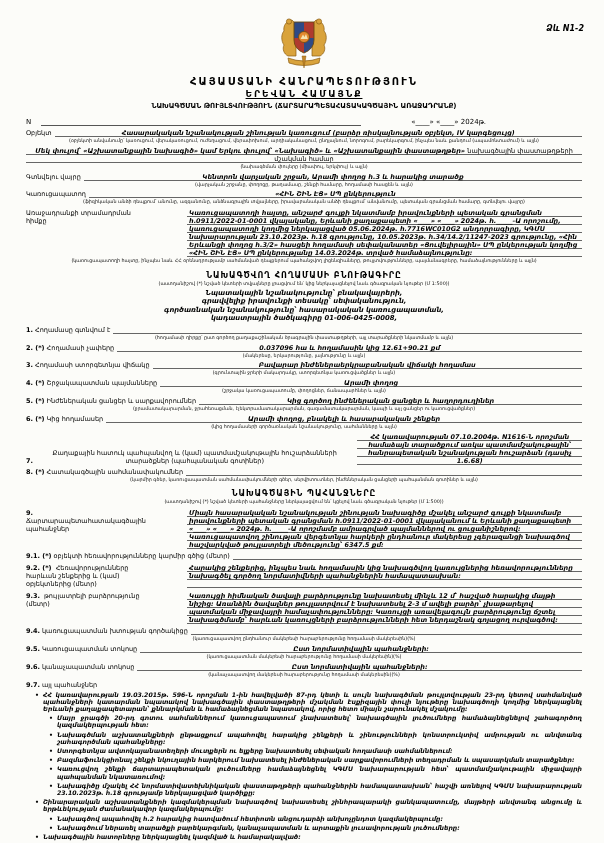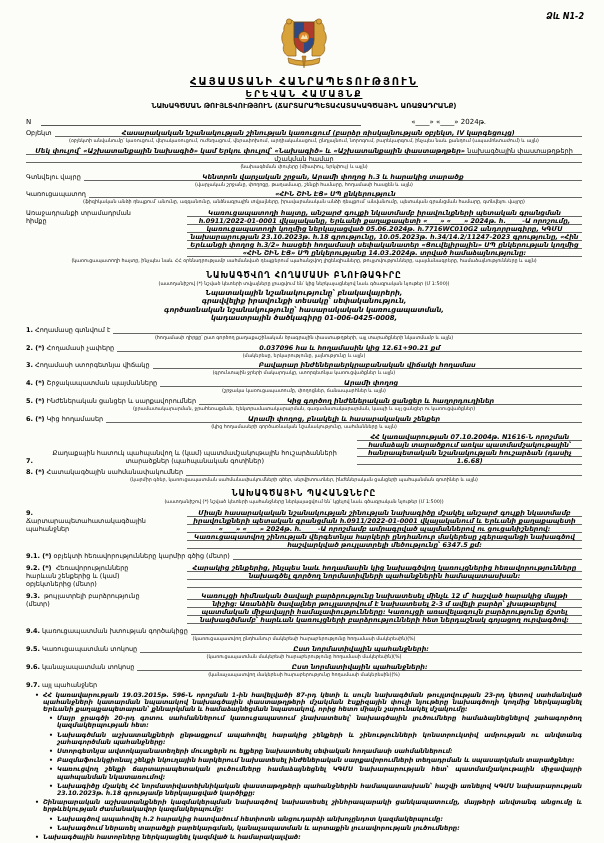--- a/index.html
+++ b/index.html
@@ -1,36 +1,36 @@
 <!DOCTYPE html>
 <html><head>
 <meta charset="utf-8">
 <style>
   * { margin:0; padding:0; box-sizing:border-box; }
   html,body { background:#e9e9e9; }
   body { font-family:"DejaVu Sans", sans-serif; color:#000; }
   .page { width:604px; height:843px; background:#fcfcf9; margin:0 auto; position:relative;
           padding:6px 22px 6px 26px; overflow:hidden; }
-  .form-code { position:absolute; top:12px; right:20px; font-size:8px; font-weight:bold; font-style:italic; }
+  .form-code { position:absolute; top:24px; right:20px; font-size:8px; font-weight:bold; font-style:italic; }
   .coa { text-align:center; margin-top:8px; line-height:0; }
-  .h1 { text-align:center; font-weight:bold; font-size:10px; letter-spacing:2px; margin-top:4px;text-decoration:underline; }
+  .h1 { text-align:center; font-weight:bold; font-size:10px; letter-spacing:2px; margin-top:4px; }
   .h2 { text-align:center; font-weight:bold; font-size:9px;  letter-spacing:2px; margin-top:2px;text-decoration:underline; }
   .h3 { text-align:center; font-weight:bold; font-size:7px;  margin-top:3px; }
   .nrow { display:flex; align-items:flex-end; font-size:7px; margin:7px 0 2px; }
   .nrow .nlbl { font-weight:normal; }
   .nline { flex:1; max-width:320px; border-bottom:1px solid #555; height:9px; margin:0 10px; }
   .nrow .date { margin-left:40px; }
   .row { display:flex; align-items:flex-end; font-size:6.5px; line-height:8px; margin-top:3px; }
   .num { white-space:nowrap; padding-right:2px; font-weight:bold; }
   .lbl { padding-right:3px; flex:0 1 auto; max-width:58%;text-align:center; }
   .lbl.wide { max-width:100%; }
   .v { flex:1 1 90px; min-width:90px; min-height:8px; font-weight:bold; font-style:italic; text-align:center;
        line-height:8px; padding:0 2px;
        background-image:repeating-linear-gradient(to bottom, transparent 0, transparent 7px, #666 7px, #666 8px); }
-  .v.left { text-align:center;margin-left:41px; }
+  .v.left { text-align:left;margin-left:41px; }
   .v .plain { font-weight:normal; font-style:normal; }
   .cap { font-size:4.8px; line-height:5.8px; text-align:center; margin-top:1px; color:#111; }
   .row2 { display:flex; font-size:6.5px; line-height:8px; margin-top:4px; }
   .row2 .lblcol { flex:0 0 120px; width:120px; padding-right:5px; }
   .sec { text-align:center; font-weight:bold; font-size:8px; letter-spacing:1px; margin-top:7px; }
   .summary { margin-top:2px; }
   .sumline { text-align:center; font-weight:bold; font-style:italic; font-size:6.8px; line-height:8.5px; }
   .bullets { margin-top:1px; }
   .bullet { position:relative; padding-left:9px; margin-left:8px; margin-top:2px;
             font-size:6.2px; line-height:7.2px; font-weight:bold; font-style:italic; text-align:justify; }

